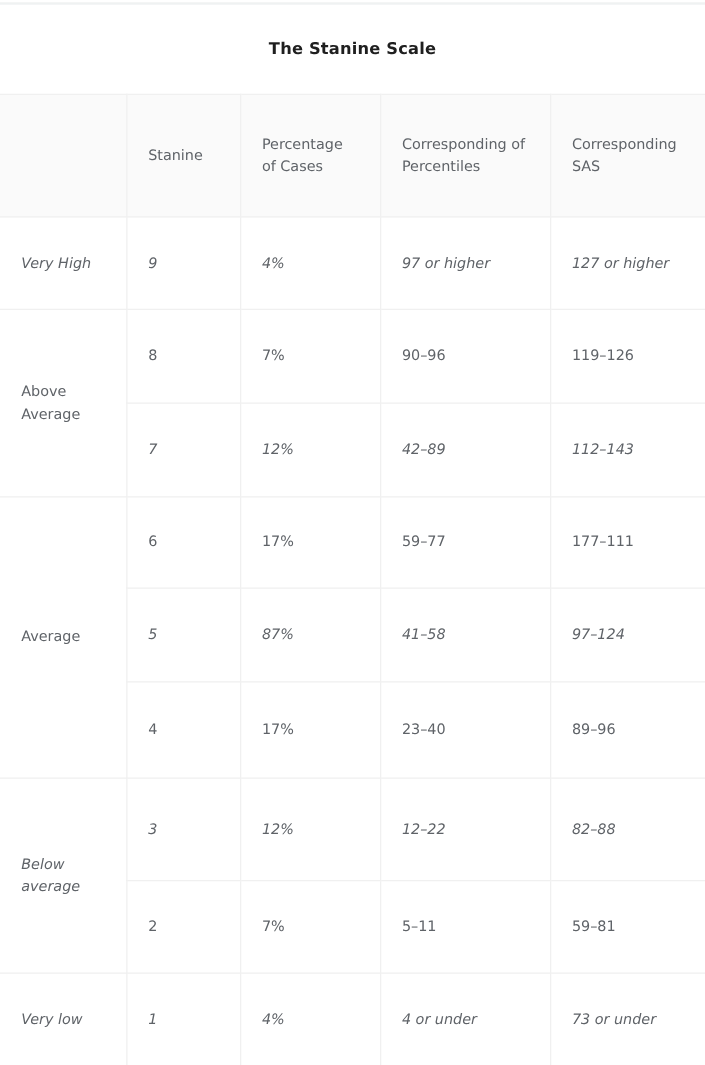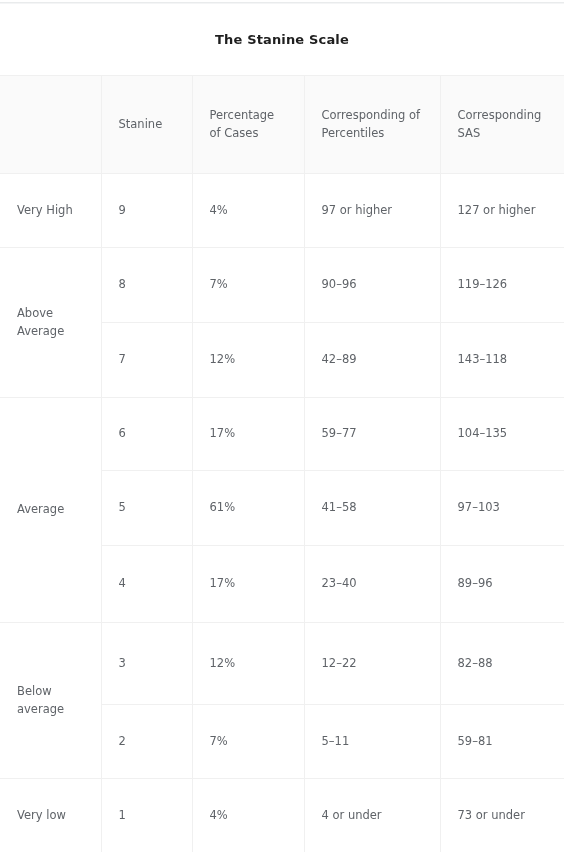--- a/index.html
+++ b/index.html
@@ -115,21 +115,21 @@
   tr.r-7        { height: 75px; }
   tr.r-6        { height: 73px; }
   tr.r-5        { height: 75px; }
   tr.r-4        { height: 77px; }
   tr.r-3        { height: 82px; }
   tr.r-2        { height: 74px; }
   tr.r-1        { height: 74px; }
 
   
   .shade td { background: #fafafa; }
-  .plain td { background: #ffffff; }
+  .plain td { background: #ffffff; font-style: italic; }
 
   
   td.group-label {
     background: #ffffff;
     color: #5f6368;
     font-size: 11.5px;
     line-height: 1.75;
     vertical-align: middle;
   }
   td.group-label .lbl-line { display: block; }
@@ -199,38 +199,38 @@
           <td class="num">8</td>
           <td class="pct">7%</td>
           <td class="pctl">90–96</td>
           <td class="sas">119–126</td>
         </tr>
 
         <tr class="r-7 plain">
           <td class="num">7</td>
           <td class="pct">12%</td>
           <td class="pctl">42–89</td>
-          <td class="sas">143–118</td>
+          <td class="sas">112–143</td>
         </tr>
 
         <tr class="r-6 shade">
           <td class="group-label" rowspan="3">
             <span class="lbl-line">Average</span>
           </td>
           <td class="num">6</td>
           <td class="pct">17%</td>
           <td class="pctl">59–77</td>
-          <td class="sas">104–135</td>
+          <td class="sas">177–111</td>
         </tr>
 
         <tr class="r-5 plain">
           <td class="num">5</td>
-          <td class="pct">61%</td>
+          <td class="pct">87%</td>
           <td class="pctl">41–58</td>
-          <td class="sas">97–103</td>
+          <td class="sas">97–124</td>
         </tr>
 
         <tr class="r-4 shade">
           <td class="num">4</td>
           <td class="pct">17%</td>
           <td class="pctl">23–40</td>
           <td class="sas">89–96</td>
         </tr>
 
         <tr class="r-3 plain">

